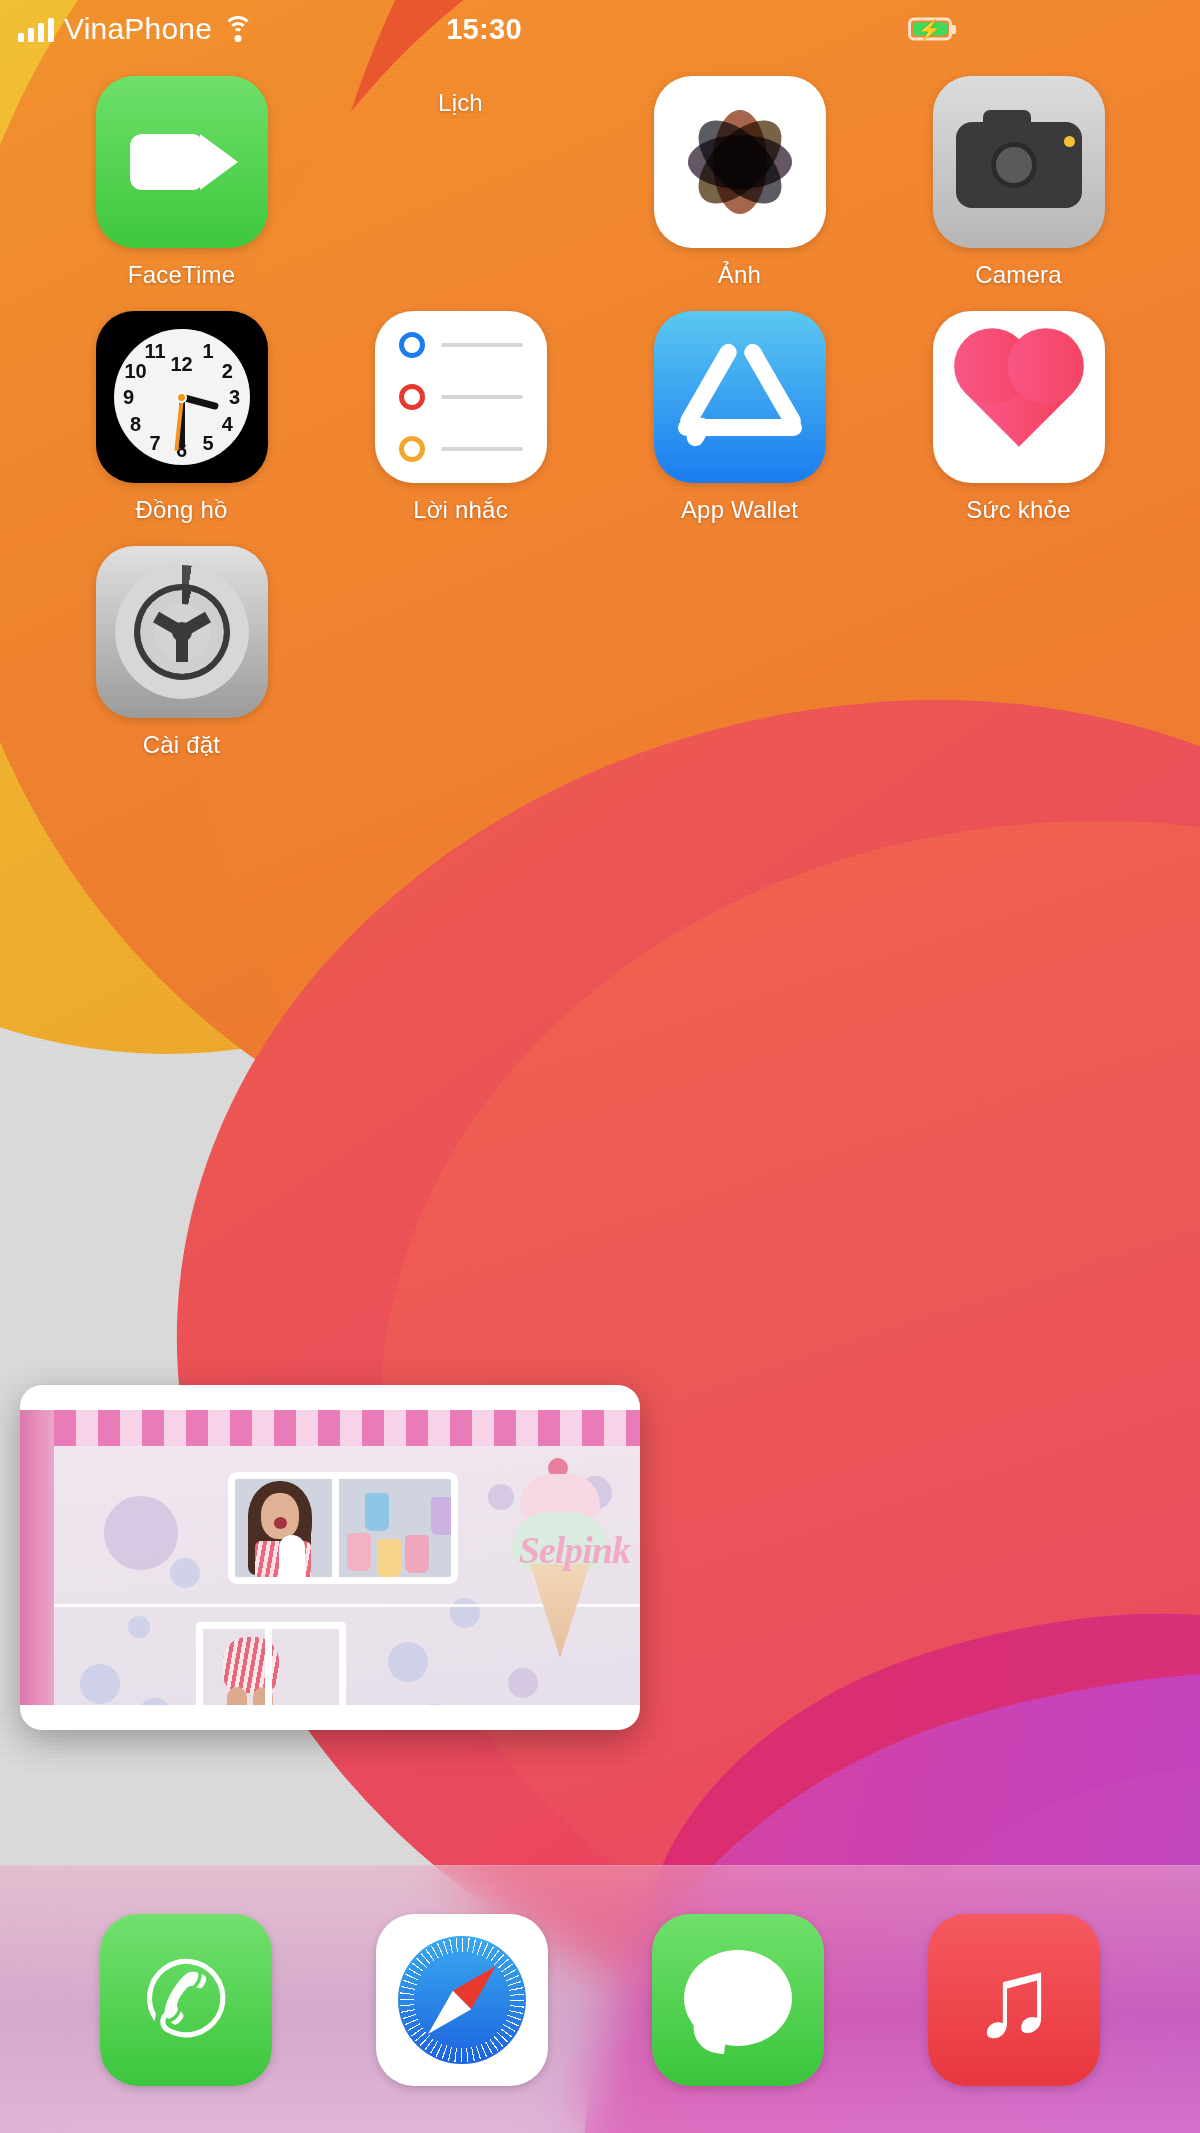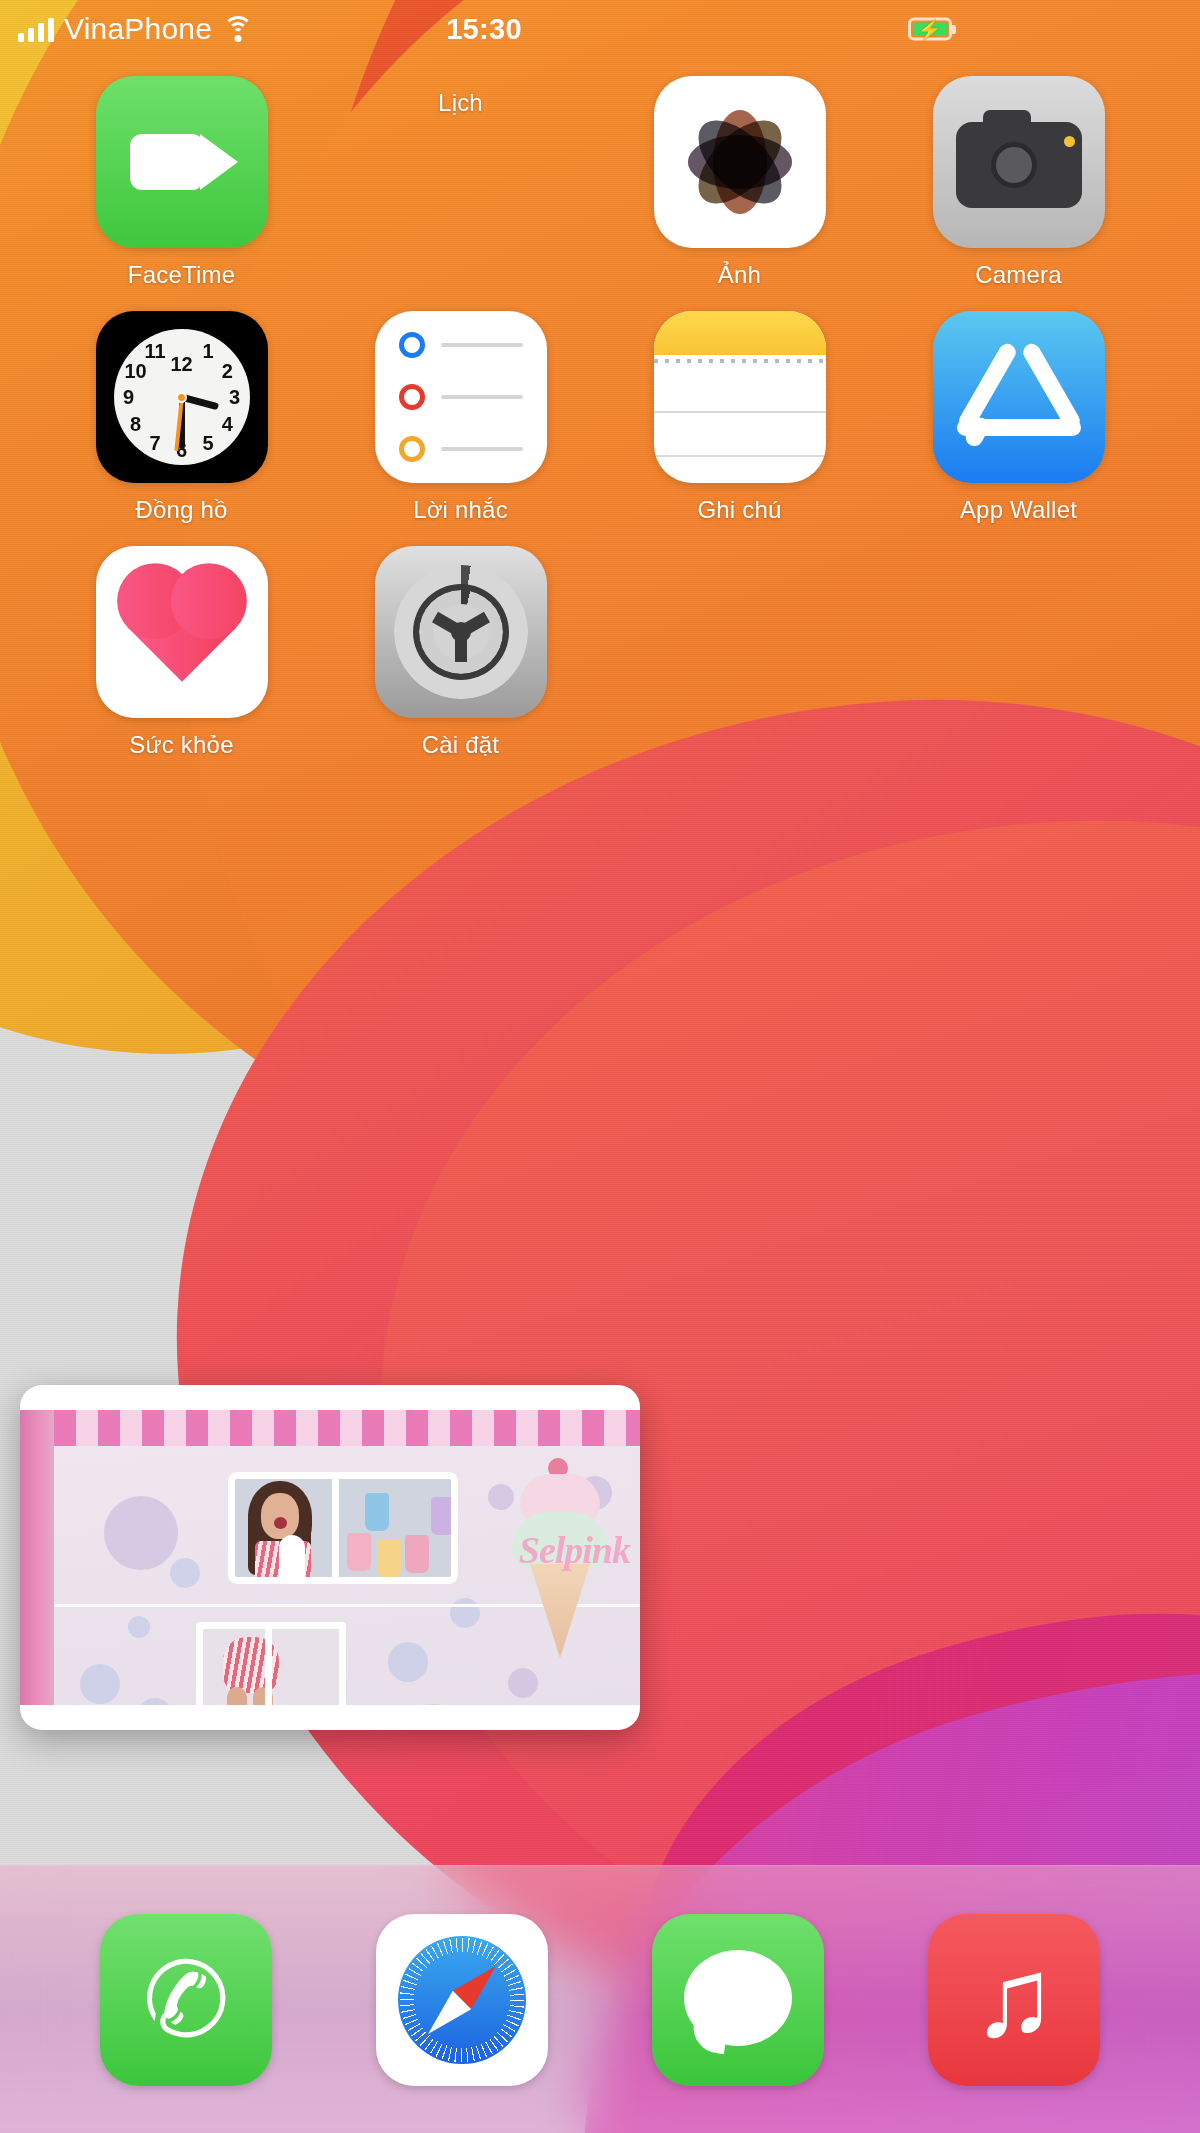--- a/index.html
+++ b/index.html
@@ -460,29 +460,20 @@
           <div class="rem-line"></div>
         </div>
         <div class="rem-row">
           <div class="rem-dot" style="border-color: rgb(243, 166, 44);"></div>
           <div class="rem-line"></div>
         </div>
       </div>
     <div class="label">Lời nhắc</div>
   </div>
 
-  <div class="app">
-    <div class="icon ic-notes">
-      <div class="nt-head"></div>
-      <div class="nt-perf"></div>
-      <div class="nt-line" style="top:100px"></div>
-      <div class="nt-line" style="top:144px"></div>
-    </div>
-    <div class="label">Ghi chú</div>
-  </div>
 
   <div class="app">
     <div class="icon ic-appstore">
       <div class="as-l1"></div>
         <div class="as-l2"></div>
       <div class="as-bar"></div>
         <div class="as-stub"></div>
     </div>
     <div class="label">App Wallet</div>
   </div>

